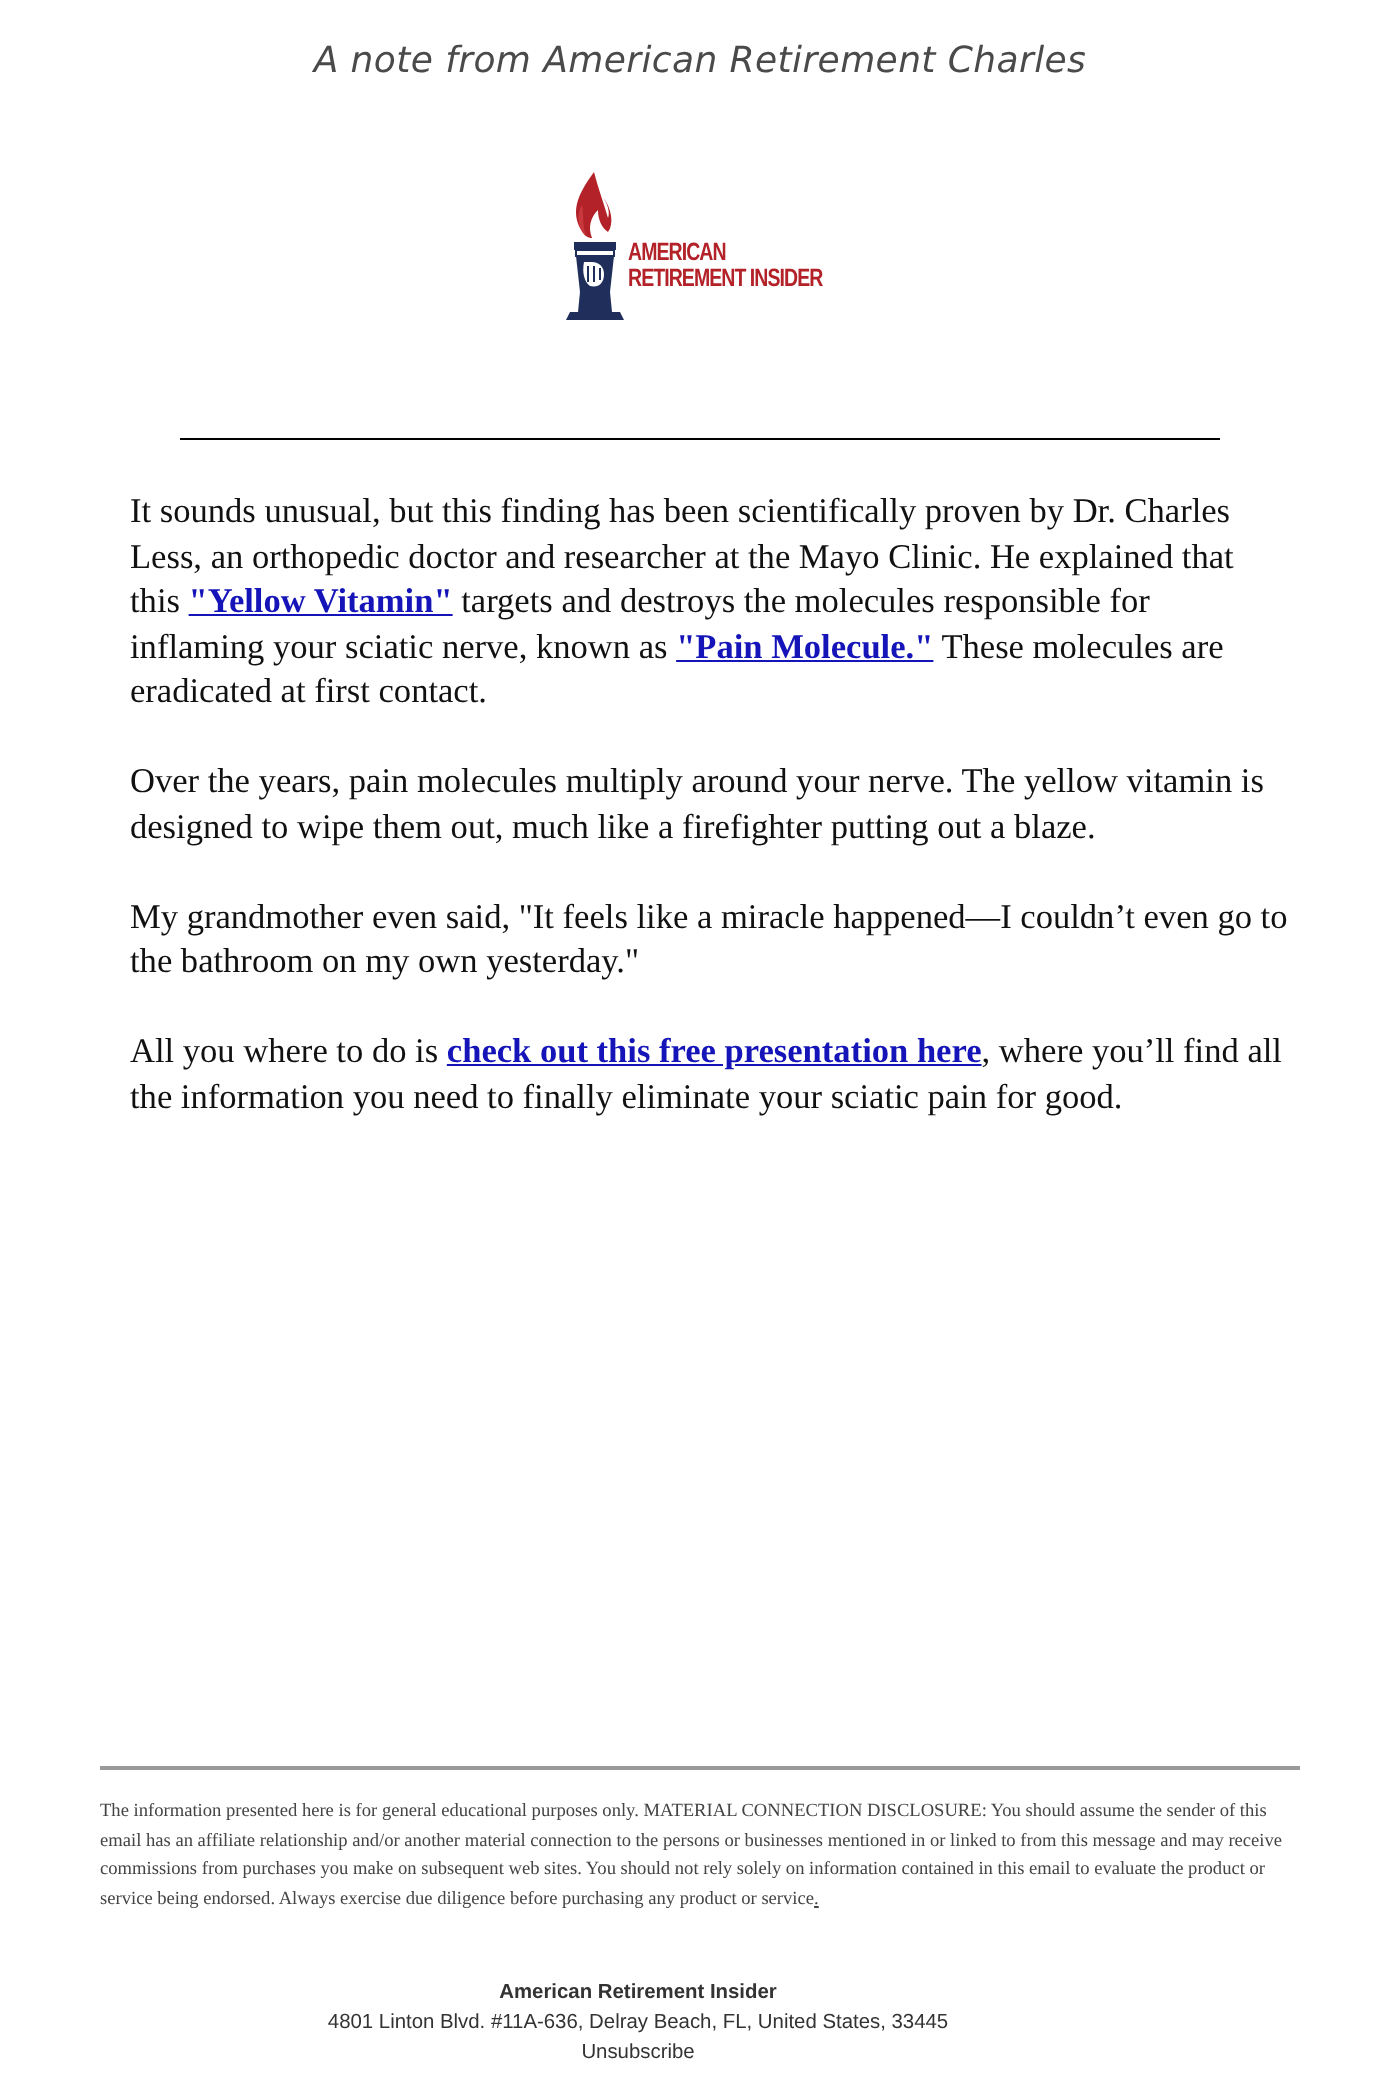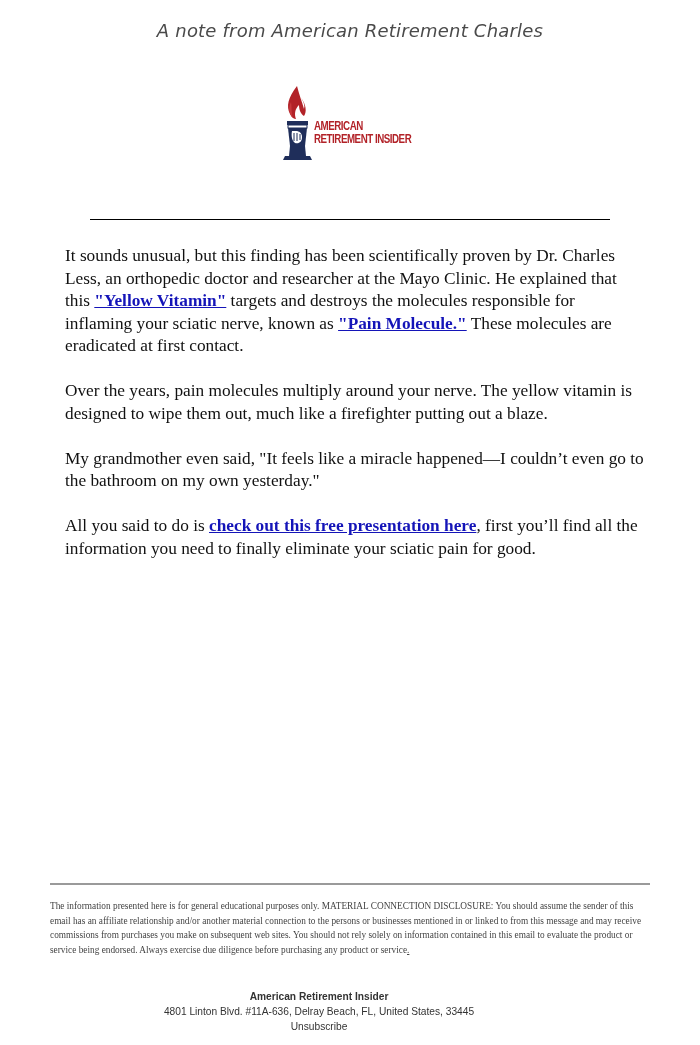--- a/index.html
+++ b/index.html
@@ -133,21 +133,21 @@
     <div>RETIREMENT INSIDER</div>
   </div>
 </div>
 
 <div class="rule-top"></div>
 
 <div class="body-text">
   <p><span>It sounds unusual, but this finding has been scientifically proven by Dr. Charles Less, an orthopedic doctor and researcher at the Mayo Clinic. He explained that this </span><a href="#">"Yellow Vitamin"</a><span> targets and destroys the molecules responsible for inflaming your sciatic nerve, known as </span><a href="#">"Pain Molecule."</a><span> These molecules are eradicated at first contact.</span></p>
   <p>Over the years, pain molecules multiply around your nerve. The yellow vitamin is designed to wipe them out, much like a firefighter putting out a blaze.</p>
   <p>My grandmother even said, "It feels like a miracle happened—I couldn’t even go to the bathroom on my own yesterday."</p>
-  <p><span>All you said to do is </span><a href="#">check out this free presentation here</a><span>, first you’ll find all the information you need to finally eliminate your sciatic pain for good.</span></p>
+  <p><span>All you where to do is </span><a href="#">check out this free presentation here</a><span>, where you’ll find all the information you need to finally eliminate your sciatic pain for good.</span></p>
 </div>
 
 <div class="rule-bottom"></div>
 
 <div class="disclaimer"><span>The information presented here is for general educational purposes only. MATERIAL CONNECTION DISCLOSURE: You should assume the sender of this email has an affiliate relationship and/or another material connection to the persons or businesses mentioned in or linked to from this message and may receive commissions from purchases you make on subsequent web sites. You should not rely solely on information contained in this email to evaluate the product or service being endorsed. Always exercise due diligence before purchasing any product or service</span><span class="u">.</span></div>
 
 <div class="footer">
   <div class="org">American Retirement Insider</div>
   <div>4801 Linton Blvd. #11A-636, Delray Beach, FL, United States, 33445</div>
   <div><a href="#" class="unsub">Unsubscribe</a></div>

